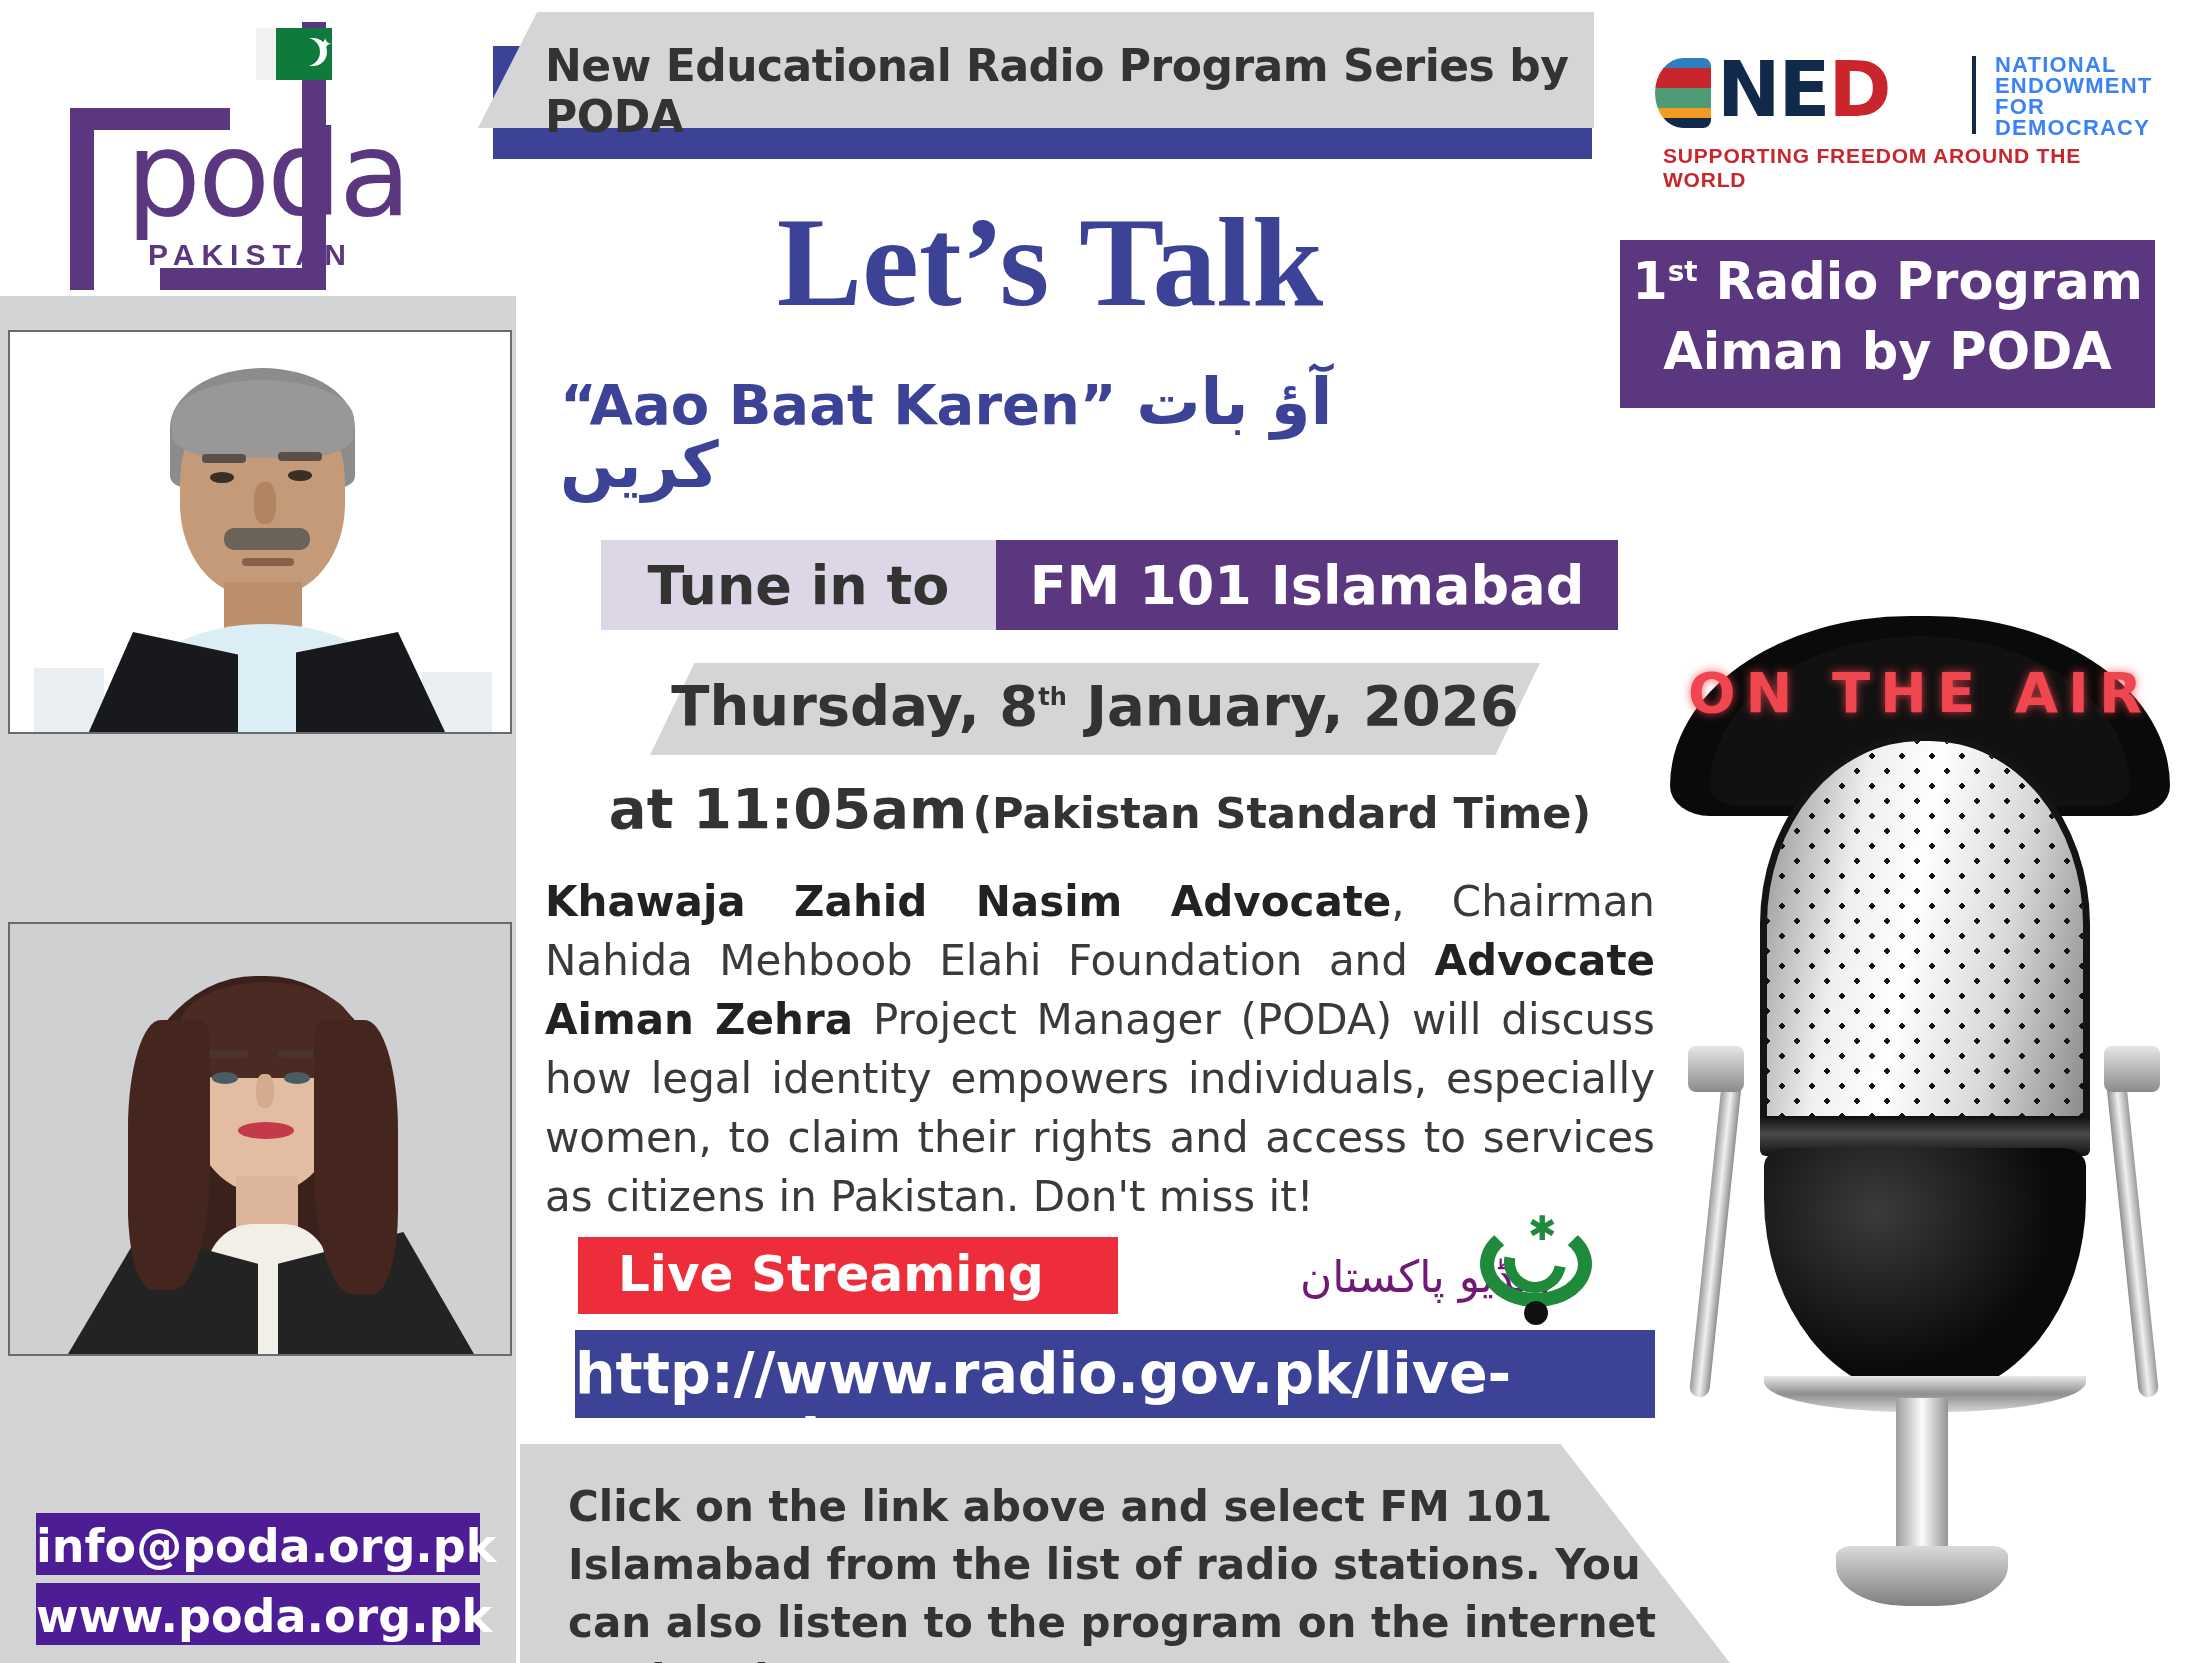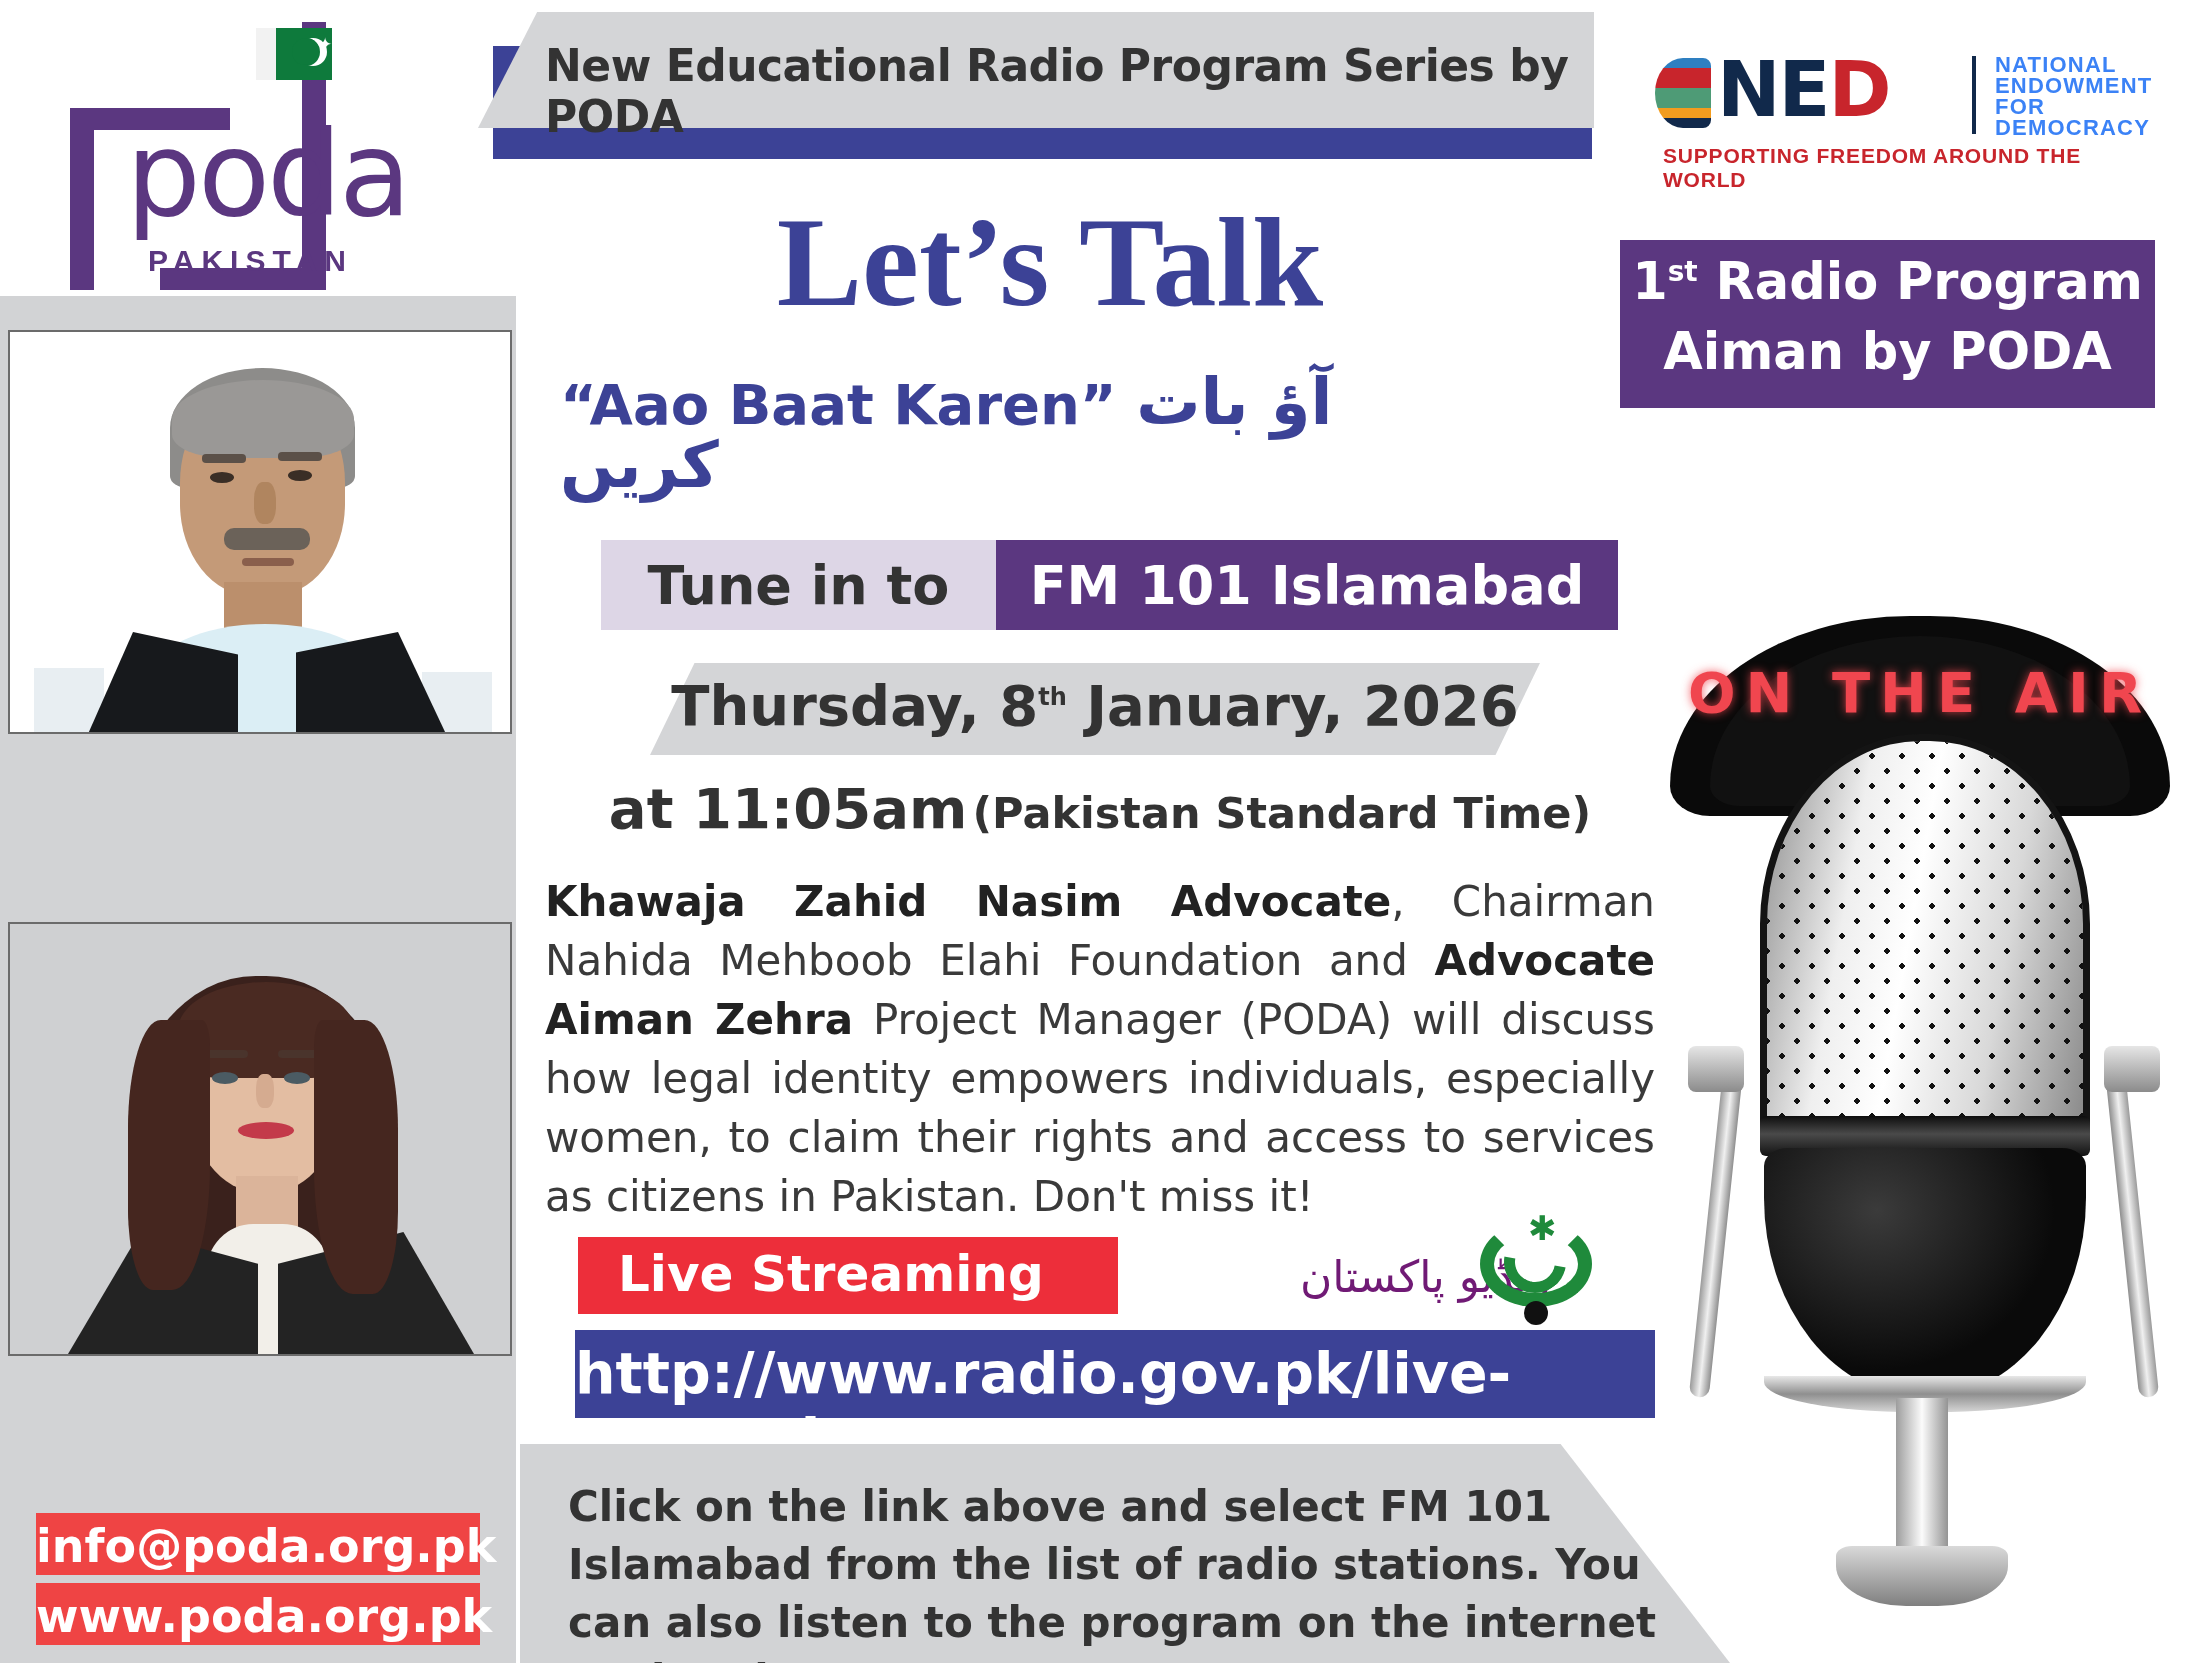--- a/index.html
+++ b/index.html
@@ -9,21 +9,21 @@
   
   .left-grey{position:absolute;left:0;top:296px;width:516px;height:1367px;background:#d2d3d5;}
 
   
   .poda-logo{position:absolute;left:60px;top:20px;width:300px;height:270px;}
   .poda-frame-l{position:absolute;left:10px;top:88px;width:24px;height:182px;background:#5b3780;}
   .poda-frame-l-top{position:absolute;left:10px;top:88px;width:160px;height:22px;background:#5b3780;}
   .poda-frame-r{position:absolute;left:242px;top:2px;width:24px;height:268px;background:#5b3780;}
   .poda-frame-b{position:absolute;left:100px;top:248px;width:166px;height:22px;background:#5b3780;}
   .poda-word{position:absolute;left:66px;top:95px;font-size:118px;line-height:118px;font-weight:400;color:#5b3780;letter-spacing:-3px;font-family:"DejaVu Sans",sans-serif;}
-  .poda-sub{position:absolute;left:88px;top:218px;font-size:30px;font-weight:700;letter-spacing:7px;color:#5b3780;margin-top:6px;}
+  .poda-sub{position:absolute;left:88px;top:218px;font-size:30px;font-weight:700;letter-spacing:7px;color:#5b3780;}
   .flag{position:absolute;left:196px;top:8px;width:76px;height:52px;background:#0e7a3c;}
   .flag-white{position:absolute;left:196px;top:8px;width:20px;height:52px;background:#f2f2f2;}
   .flag-moon{position:absolute;left:232px;top:18px;width:28px;height:28px;border-radius:50%;
       box-shadow:7px 0 0 0 #fff;background:transparent;overflow:hidden;}
   .flag-moon::after{content:"";position:absolute;left:-1px;top:-1px;width:28px;height:28px;border-radius:50%;background:#0e7a3c;}
   .flag-star{position:absolute;left:258px;top:16px;color:#fff;font-size:17px;line-height:17px;}
 
   
   .hdr-blue{position:absolute;left:493px;top:46px;width:1099px;height:113px;background:#3c4296;}
   .hdr-grey{position:absolute;left:478px;top:12px;width:1116px;height:116px;background:#d4d5d7;
@@ -143,21 +143,21 @@
   .w-nose{position:absolute;left:246px;top:150px;width:18px;height:34px;background:#d5ab90;border-radius:40%;}
   .w-lips{position:absolute;left:228px;top:198px;width:56px;height:17px;background:#c33a4a;border-radius:50%;}
   .w-neck{position:absolute;left:226px;top:252px;width:62px;height:58px;background:#dbb49a;}
   .w-shirt{position:absolute;left:196px;top:300px;width:124px;height:130px;background:#f2efe9;border-radius:38% 38% 0 0;}
   .w-blazer-l{position:absolute;left:58px;top:308px;width:190px;height:122px;background:#232323;
       clip-path:polygon(38% 0,100% 26%,100% 100%,0 100%);}
   .w-blazer-r{position:absolute;left:268px;top:308px;width:196px;height:122px;background:#232323;
       clip-path:polygon(0 26%,64% 0,100% 100%,0 100%);}
 
   
-  .contact{position:absolute;left:36px;width:444px;height:62px;background:#ef4444;}
+  .contact{position:absolute;left:36px;width:444px;height:62px;background:#4c1d95;}
   #contact-email{top:1513px;}
   #contact-web{top:1583px;}
   .contact span{position:absolute;left:0;top:6px;width:100%;text-align:center;color:#fff;
       font-weight:700;font-size:46px;font-family:"DejaVu Sans",sans-serif;}
 
   
   .mic{position:absolute;left:1660px;top:616px;width:520px;height:1047px;}
   .mic-sign{position:absolute;left:10px;top:0;width:500px;height:200px;background:#0a0a0a;
       border-radius:240px 240px 40px 40px / 170px 170px 30px 30px;}
   .mic-sign-inner{position:absolute;left:40px;top:20px;width:420px;height:170px;background:#111;

